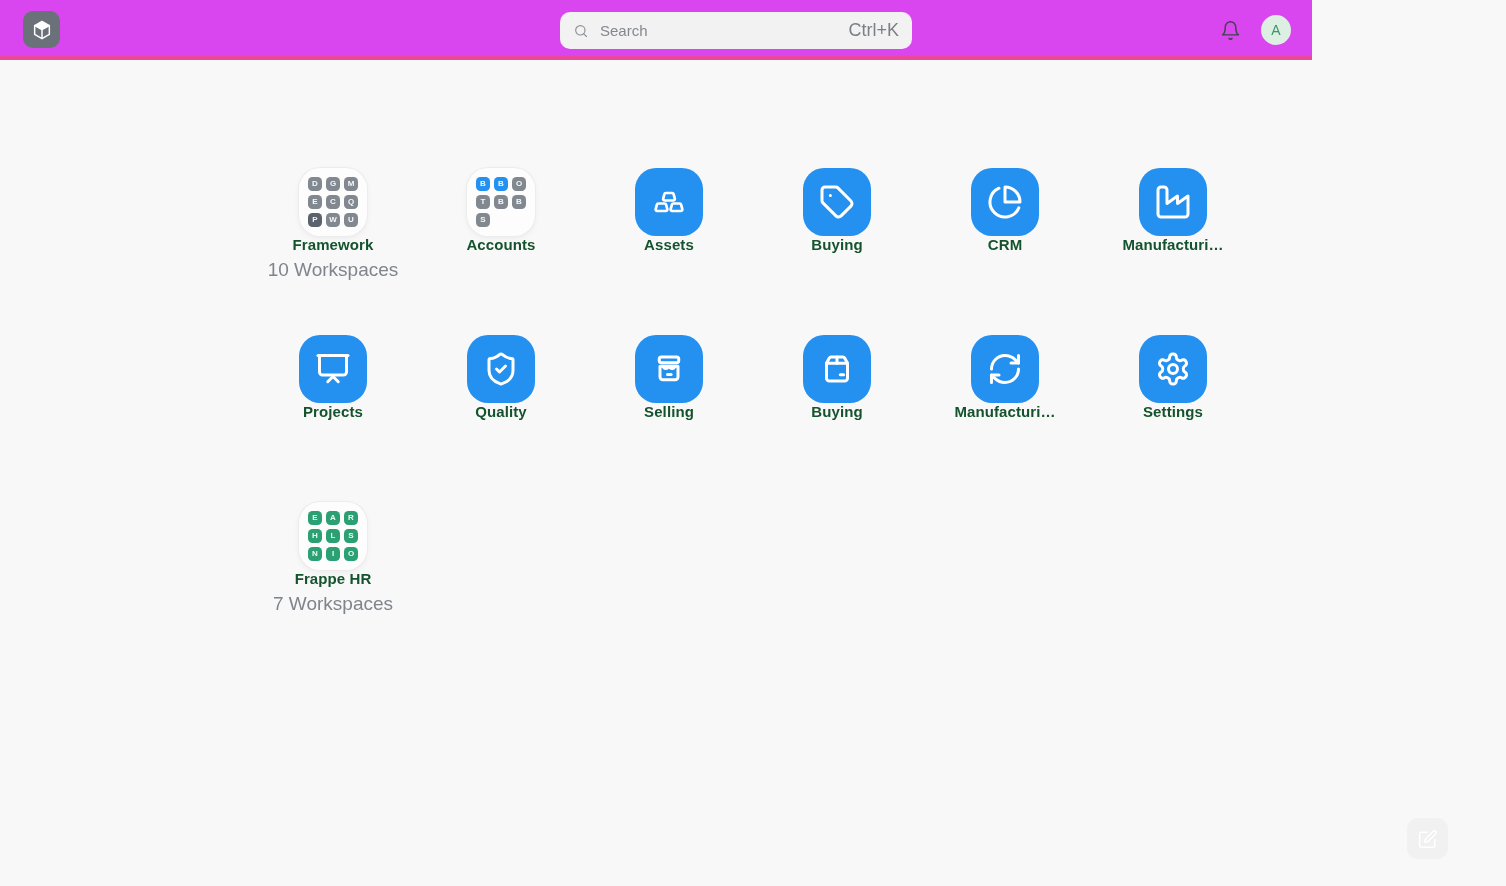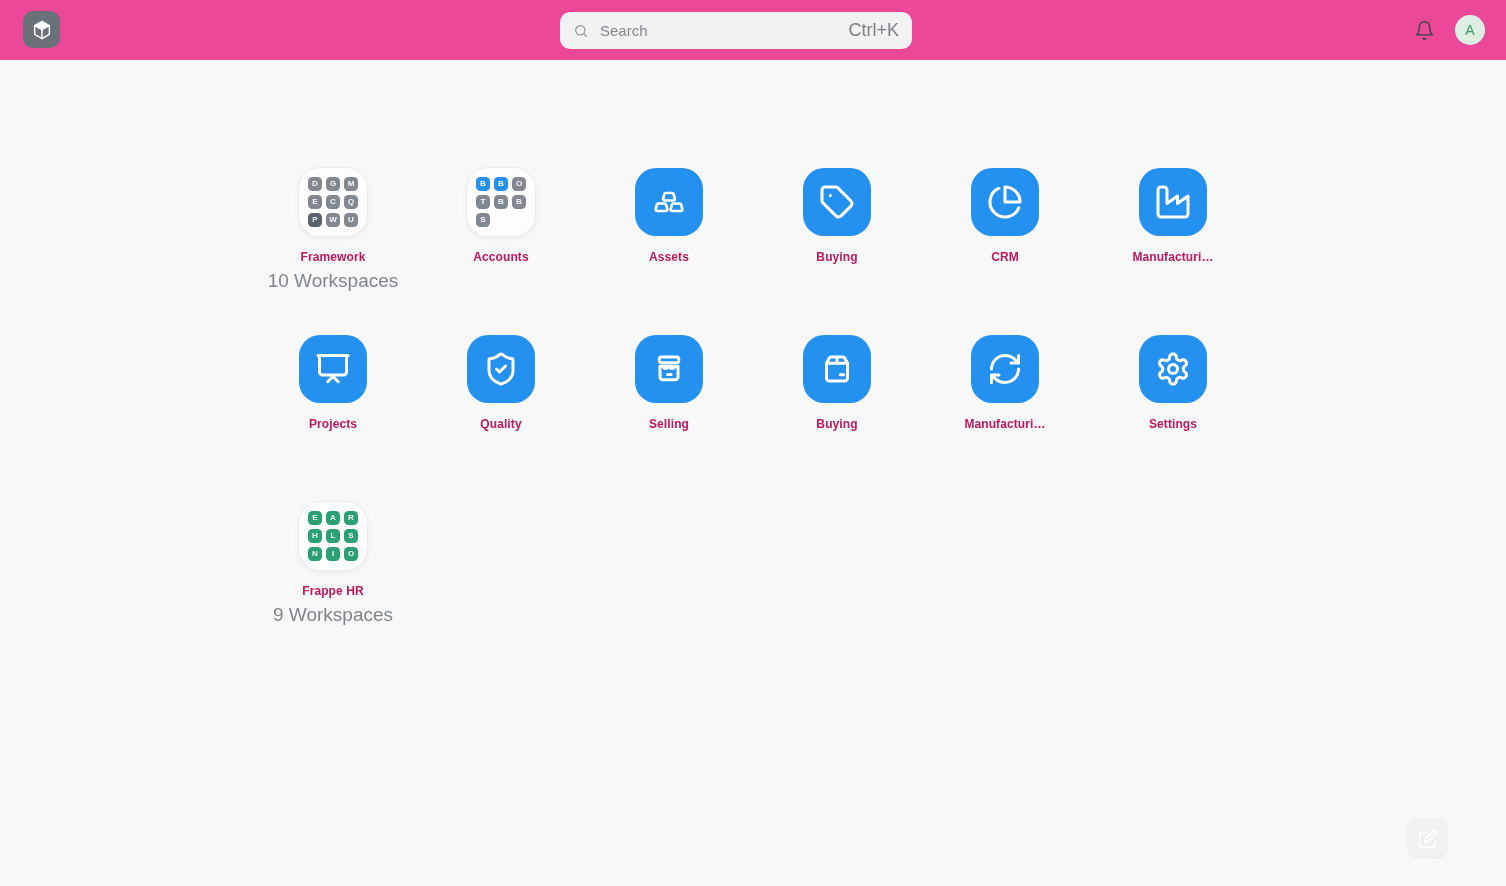--- a/index.html
+++ b/index.html
@@ -6,22 +6,22 @@
   html,body { margin:0; padding:0; }
   body {
     width:1506px; height:886px; overflow:hidden; position:relative;
     background:#f8f8f8;
     font-family:"Liberation Sans", sans-serif;
   }
   svg { display:block; }
 
   
   .topbar {
-    position:absolute; top:0; left:0; width:1506px; height:60px;
-    background:#ec4899; border-bottom:4px solid #ec4899;
+    position:absolute; top:0; left:0; width:1312px; height:60px;
+    background:#d946ef; border-bottom:4px solid #ec4899;
   }
   .logo-btn {
     position:absolute; left:23px; top:11px; width:37px; height:37px;
     border:none; border-radius:10px; background:#6b7178; color:#ffffff;
     display:flex; align-items:center; justify-content:center; cursor:pointer; padding:0;
   }
   .logo-btn svg { width:22px; height:22px; }
   .searchbar {
     position:absolute; left:560px; top:12px; width:352px; height:37px;
     background:#f2f2f2; border-radius:10px;
@@ -62,21 +62,21 @@
   .tile-grid {
     background:#fdfdfd;
     box-shadow:0 0 0 1px #ececec, 0 2px 6px rgba(0,0,0,.06);
   }
   .mini-grid { display:grid; grid-template-columns:repeat(3,14px); gap:4px; }
   .mini {
     width:14px; height:14px; border-radius:4.5px;
     color:rgba(255,255,255,.93); font-size:8px; font-weight:700; line-height:1;
     display:flex; align-items:center; justify-content:center;
   }
-  .app-label { margin-top:14px; font-size:12px; font-weight:600; color:#be185d; letter-spacing:.1px; }
+  .app-label { font-size:15px; font-weight:600; color:#14532d; letter-spacing:.1px; }
   .app-sub { margin-top:6px; font-size:19px; font-weight:400; color:#7f858c; }
 
   
   .fab {
     position:absolute; right:58px; bottom:27px; width:41px; height:41px;
     border:none; border-radius:11px; background:#f1f1f1; color:#ffffff;
     display:flex; align-items:center; justify-content:center; cursor:pointer; padding:0;
   }
   .fab svg { width:20px; height:20px; }
 
@@ -264,21 +264,21 @@
           <span class="mini" style="background:#2aa073">R</span>
           <span class="mini" style="background:#2aa073">H</span>
           <span class="mini" style="background:#2aa073">L</span>
           <span class="mini" style="background:#2aa073">S</span>
           <span class="mini" style="background:#2aa073">N</span>
           <span class="mini" style="background:#2aa073">I</span>
           <span class="mini" style="background:#2aa073">O</span>
         </div>
       </div>
       <div class="app-label">Frappe HR</div>
-      <div class="app-sub">9 Workspaces</div>
+      <div class="app-sub">7 Workspaces</div>
     </div>
   </main>
 
 <button class="fab">
   <span>
       <svg viewBox="0 0 24 24" fill="none" stroke="currentColor" stroke-width="1.8" stroke-linecap="round" stroke-linejoin="round">
         <path d="M11 4H4a2 2 0 0 0-2 2v14a2 2 0 0 0 2 2h14a2 2 0 0 0 2-2v-7"></path>
         <path d="M18.375 2.625a2.121 2.121 0 1 1 3 3L12 15l-4 1 1-4Z"></path>
       </svg>
     </span>

